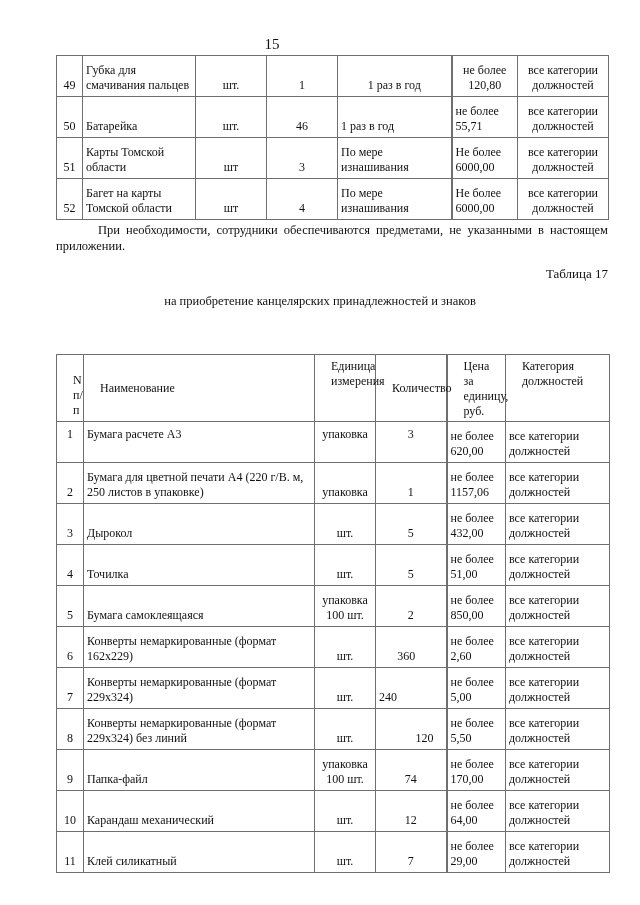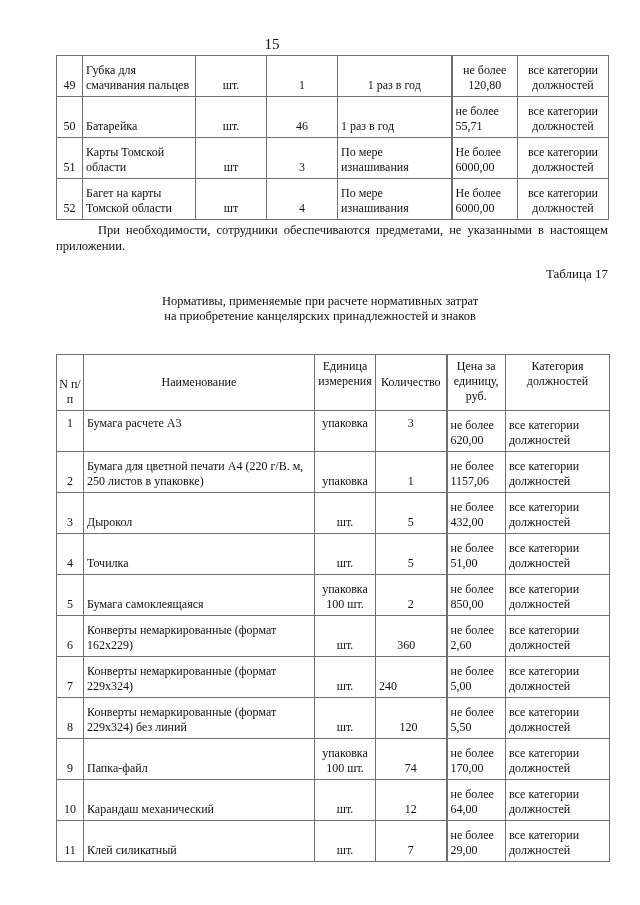--- a/index.html
+++ b/index.html
@@ -32,21 +32,21 @@
       position: absolute; right: 32px; top: 266px; font-size: 13px;
     }
     .table-title {
       position: absolute; left: 0; top: 294px; width: 640px;
       text-align: center; font-size: 12.5px; line-height: 15px;
     }
     .table-title div { white-space: nowrap; }
     #table-main { left: 56px; top: 354px; width: 553px; }
     #table-main thead tr { height: 56px; }
     #table-main tbody tr { height: 41px; }
-    #table-main th { vertical-align: middle; padding: 2px 2px; text-align: center; }
+    #table-main th { vertical-align: middle; padding: 2px 16px; text-align: left; }
     #table-main th.hdr-name { vertical-align: middle; }
     #table-main th.hdr-num { vertical-align: bottom; padding-bottom: 3px; }
     .top-align { vertical-align: top !important; padding-top: 5px; padding-bottom: 0; }
     .upper { vertical-align: top; }
   </style>
 </head>
 <body>
 
 <div class="page-number">15</div>
 
@@ -98,21 +98,20 @@
       <td class="c">все категории должностей</td>
     </tr>
   </tbody>
 </table>
 
 <div class="paragraph">При необходимости, сотрудники обеспечиваются предметами, не указанными в настоящем приложении.</div>
 
 <div class="table-label">Таблица 17</div>
 
 <div class="table-title">
-  <div>Нормативы, применяемые при расчете нормативных затрат</div>
   <div>на приобретение канцелярских принадлежностей и знаков</div>
 </div>
 
 <table id="table-main">
   <colgroup>
     <col style="width:27px">
       <col style="width:231px">
       <col style="width:61px">
       <col style="width:71px">
       <col style="width:59px">
@@ -182,21 +181,21 @@
       <td class="l">Конверты немаркированные (формат 229x324)</td>
       <td class="c">шт.</td>
       <td class="c" style="text-align:left;padding-right:12px;">240</td>
       <td class="l thick-l">не более 5,00</td>
       <td class="l">все категории должностей</td>
     </tr>
     <tr>
       <td class="c">8</td>
       <td class="l">Конверты немаркированные (формат 229x324) без линий</td>
       <td class="c">шт.</td>
-      <td class="c" style="text-align:right;padding-right:28px;">120</td>
+      <td class="c" style="text-align:right;padding-right:12px;">120</td>
       <td class="l thick-l">не более 5,50</td>
       <td class="l">все категории должностей</td>
     </tr>
     <tr>
       <td class="c">9</td>
       <td class="l">Папка-файл</td>
       <td class="c">упаковка 100 шт.</td>
       <td class="c">74</td>
       <td class="l thick-l">не более 170,00</td>
       <td class="l">все категории должностей</td>

